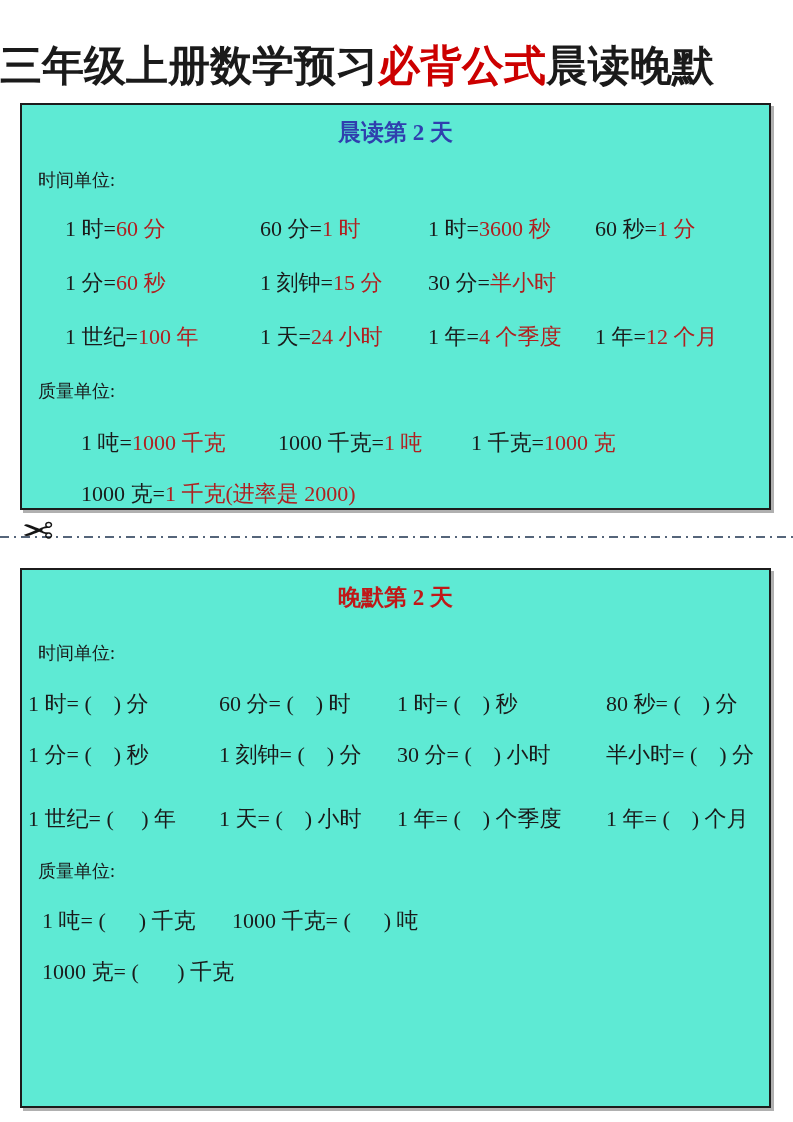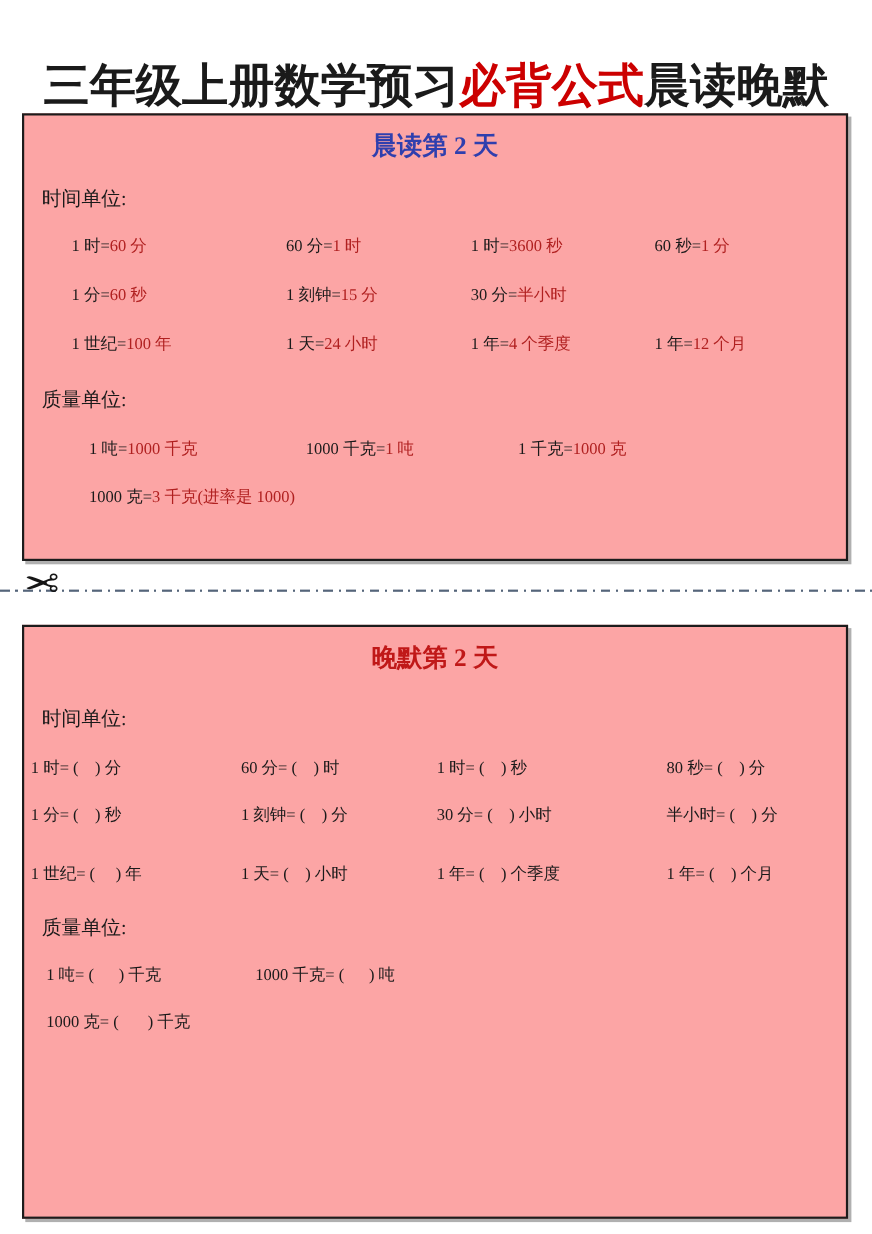--- a/index.html
+++ b/index.html
@@ -3,41 +3,41 @@
 <meta charset="utf-8">
 <style>
   html,body { margin:0; padding:0; background:#ffffff; }
   .page {
     position:relative; width:793px; height:1122px; margin:0 auto;
     background:#ffffff; overflow:hidden;
     font-family:"Liberation Serif","DejaVu Serif",serif;
     color:#1a1a1a;
   }
   .doc-title {
-    position:absolute; top:50px; left:0; width:100%;
-    text-align:center; font-size:42px; font-weight:bold;
+    position:absolute; top:38px; left:0; width:100%;
+    font-size:42px; font-weight:bold;
     letter-spacing:0px; white-space:nowrap;
   }
   .doc-title .red-part { color:var(--title-red,#cc0000); }
   .panel {
     position:absolute; left:20px; width:751px;
-    border:2px solid #1c1c1c; background:#fca5a5;
+    border:2px solid #1c1c1c; background:#5eead4;
     box-shadow:3px 3px 0 #b0b0b0;
     box-sizing:border-box;
   }
   .panel-morning { top:103px; height:407px; }
   .panel-evening { top:568px; height:540px; }
   .panel-header {
     margin-top:12px; text-align:center;
     font-size:23px; font-weight:bold; line-height:1.35;
   }
   .panel-morning .panel-header { color:var(--header-blue,#2f3fae); }
   .panel-evening .panel-header { color:var(--header-red,#c01818); }
   .section-label { font-size:18px; line-height:1.35; margin-left:16px; }
-  .grid-row { display:grid; font-size:15px; line-height:1.35; }
+  .grid-row { display:grid; font-size:22px; line-height:1.35; }
   .cell { white-space:pre; }
   .red { color:var(--formula-red,#b02020); }
 
   
   .m-time  { grid-template-columns:195px 168px 167px 1fr; padding-left:43px; }
   .m-mass  { grid-template-columns:197px 193px 1fr;       padding-left:59px; }
   
   .e-time  { grid-template-columns:191px 178px 209px 1fr; padding-left:6px;  }
   .e-mass  { grid-template-columns:190px 253px 1fr;       padding-left:20px; }.mt20{margin-top:20px}.mt21{margin-top:21px}
   .mt22{margin-top:22px}.mt23{margin-top:34px}.mt24{margin-top:24px}
@@ -92,21 +92,21 @@
 
     <div class="section-label mt28">质量单位:</div>
 
     <div class="grid-row m-mass mt24">
       <span class="cell"><span>1 吨=</span><span class="red">1000 千克</span></span>
       <span class="cell"><span>1000 千克=</span><span class="red">1 吨</span></span>
       <span class="cell"><span>1 千克=</span><span class="red">1000 克</span></span>
     </div>
 
     <div class="grid-row m-mass mt22">
-      <span class="cell"><span>1000 克=</span><span class="red">3 千克(进率是 1000)</span></span>
+      <span class="cell"><span>1000 克=</span><span class="red">1 千克(进率是 2000)</span></span>
     </div>
   </div>
 
   <div class="cut-line"></div>
   <div class="scissors">✂</div>
 
   <div class="panel panel-evening">
     <div class="panel-header">晚默第 2 天</div>
 
     <div class="section-label mt28">时间单位:</div>

